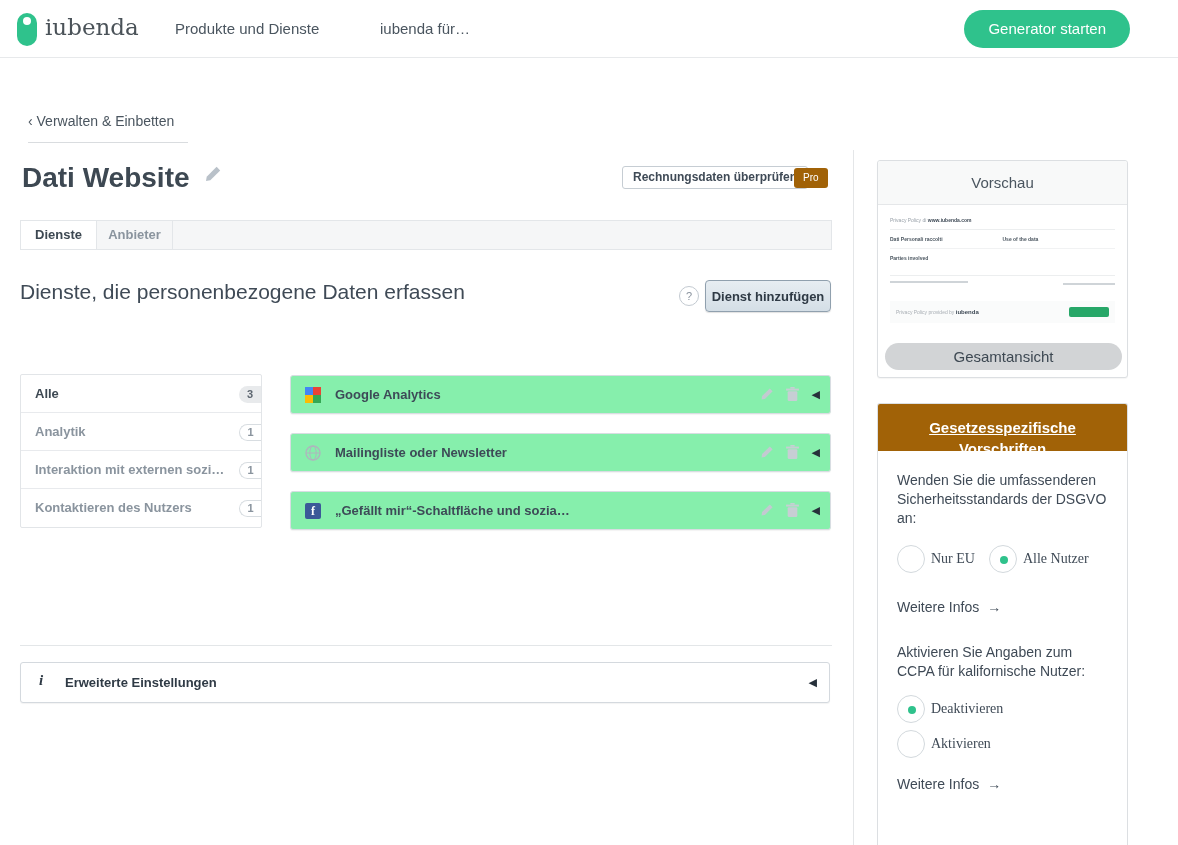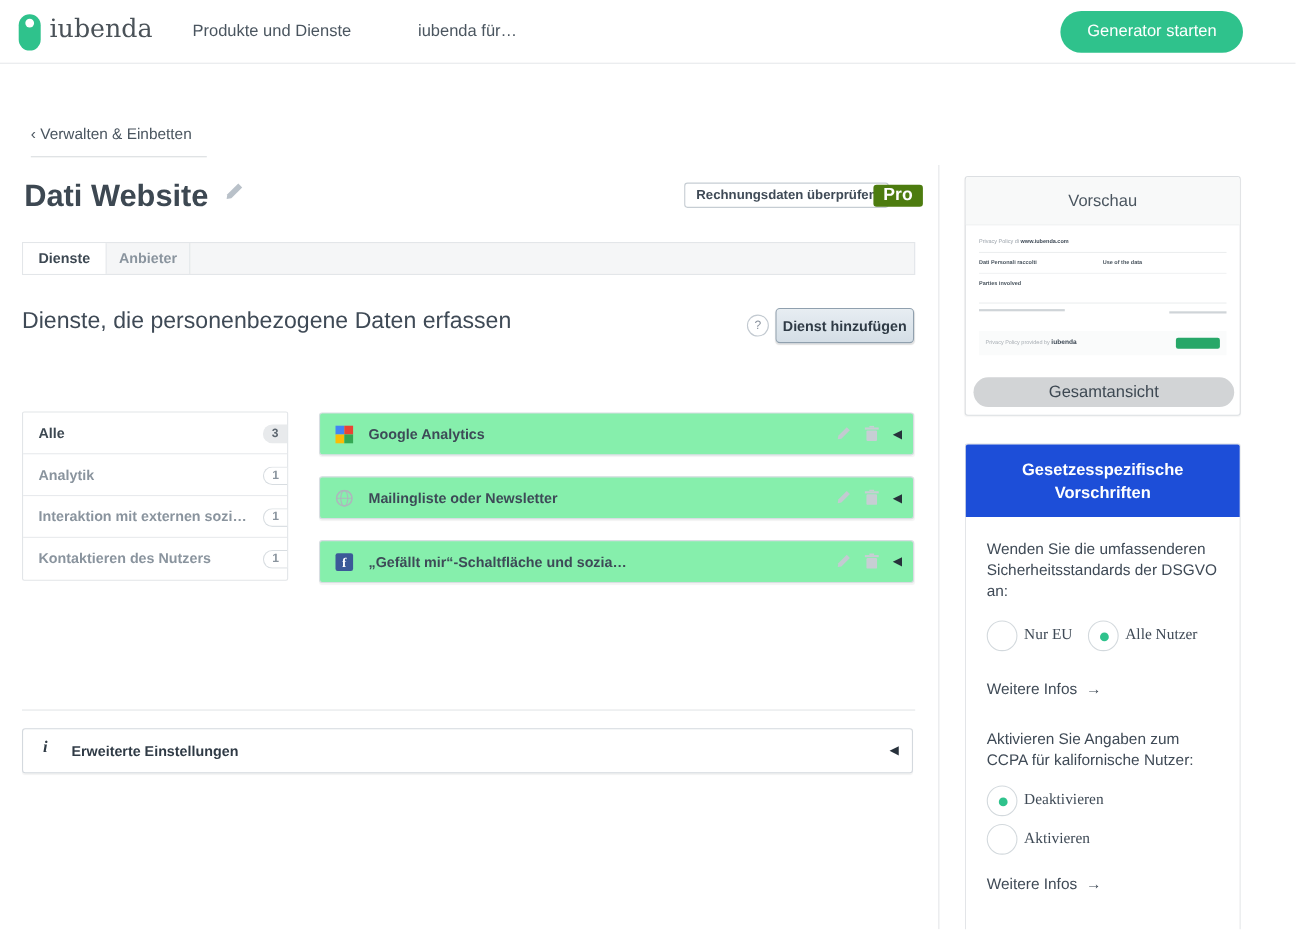--- a/index.html
+++ b/index.html
@@ -17,21 +17,21 @@
   .nav-1 { left:175px; }
   .nav-2 { left:380px; }
   .cta-btn { position:absolute; right:48px; top:10px; height:38px; line-height:38px; padding:0 24px; border-radius:19px; background:#2fc28c; color:#fff; font-size:15px; border:none; cursor:pointer; }
 
   
   .breadcrumb { position:absolute; left:28px; top:113px; font-size:14px; color:#4a555f; padding:0 14px 13px 0; border-bottom:1px solid #d9dcdf; cursor:pointer; }
   .page-title-row { position:absolute; left:22px; top:162px; }
   .page-title { display:inline-block; font-size:28px; font-weight:bold; color:#3d4852; }
   .edit-pencil { display:inline-block; margin-left:10px; vertical-align:4px; cursor:pointer; }
   .billing-btn { position:absolute; left:622px; top:166px; height:23px; line-height:21px; padding:0 10px; background:#fff; border:1px solid #c6cdd3; border-radius:3px; font-size:12px; font-weight:bold; color:#3f4a56; cursor:pointer; }
-  .pro-badge { position:absolute; left:794px; top:168px; height:20px; line-height:20px; padding:0 9px; background:#4d7c0f; border-radius:3px; font-size:16px; font-weight:bold; color:#fff; }
+  .pro-badge { position:absolute; left:794px; top:168px; height:20px; line-height:20px; padding:0 9px; background:#a16207; border-radius:3px; font-size:10px; font-weight:normal; color:#fff; }
 
   
   .tabs { position:absolute; left:20px; top:220px; width:812px; height:30px; background:#f5f6f7; border:1px solid #e3e6e9; display:flex; }
   .tab { width:76px; height:28px; line-height:28px; text-align:center; font-size:13px; font-weight:bold; color:#8a949e; border-right:1px solid #e3e6e9; cursor:pointer; }
   .tab.active { background:#fff; color:#3d4852; }
 
   
   .section-heading { position:absolute; left:20px; top:278px; width:460px; font-size:21px; font-weight:500; line-height:27px; color:#3f4a56; }
   .help-circle { position:absolute; left:679px; top:286px; width:20px; height:20px; border:1px solid #c3cad1; border-radius:50%; text-align:center; line-height:18px; font-size:11px; color:#8a939e; cursor:pointer; }
   .add-btn { position:absolute; left:705px; top:280px; width:126px; height:32px; background:linear-gradient(#e7edf2,#d4dee6); border:1px solid #90a0ae; border-radius:4px; box-shadow:0 1px 1px rgba(0,0,0,.12); font-size:13px; font-weight:bold; color:#2f3a45; cursor:pointer; }
@@ -80,21 +80,21 @@
   .fine-left .bar { height:2px; background:#cfd4d8; margin-bottom:2px; }
   .fine-left .b1 { width:92px; } .fine-left .b2 { width:78px; }
   .fine-right .bar { width:52px; height:2px; background:#cfd4d8; margin-top:2px; }
   .doc-footer { margin-top:16px; height:22px; background:#fafbfb; display:flex; align-items:center; justify-content:space-between; padding:0 6px; }
   .doc-footer-left { font-size:5px; color:#a8aeb4; }
   .doc-footer-left b { color:#3f4a56; font-size:6px; }
   .mini-green-btn { width:40px; height:10px; background:#27a768; border-radius:2px; cursor:pointer; }
   .fullview-btn { position:absolute; left:7px; bottom:7px; width:237px; height:27px; line-height:27px; background:#d2d4d6; border:none; border-radius:14px; font-size:15px; color:#3d4852; text-align:center; cursor:pointer; }
 
   .law-card { position:absolute; left:877px; top:403px; width:251px; height:450px; background:#fff; border:1px solid #dcdfe2; border-bottom:none; border-radius:3px 3px 0 0; }
-  .law-head { height:66px; background:#1d4ed8; border-radius:2px 2px 0 0; color:#fff; font-size:15px; font-weight:bold; text-align:center; line-height:21px; padding-top:13px; }
+  .law-head { height:47px; background:#a16207; border-radius:2px 2px 0 0; color:#fff; font-size:15px; font-weight:bold; text-align:center; line-height:21px; padding-top:13px;text-decoration:underline; }
   .law-body { padding:20px 19px 0; }
   .law-q { font-size:14px; line-height:19px; color:#3f4a56; }
   .radio-row { display:flex; align-items:center; margin-top:17px; }
   .radio-stack { margin-top:14px; }
   .radio-opt { display:flex; align-items:center; cursor:pointer; }
   .radio-stack .radio-opt { margin-bottom:7px;text-align:right; }
   .radio-circle { width:28px; height:28px; border:1px solid #d3d9dd; border-radius:50%; background:#fff; position:relative; flex:0 0 28px; }
   .radio-circle.checked::after { content:""; position:absolute; left:10px; top:10px; width:8px; height:8px; border-radius:50%; background:#2fc28c; }
   .radio-label { font-size:14px; color:#3f4a56; margin:0 14px 0 6px;font-family:Liberation Serif, serif; }
   .more-link { margin-top:26px; font-size:14px; color:#3f4a56; cursor:pointer; display:flex; align-items:center; gap:8px; }

